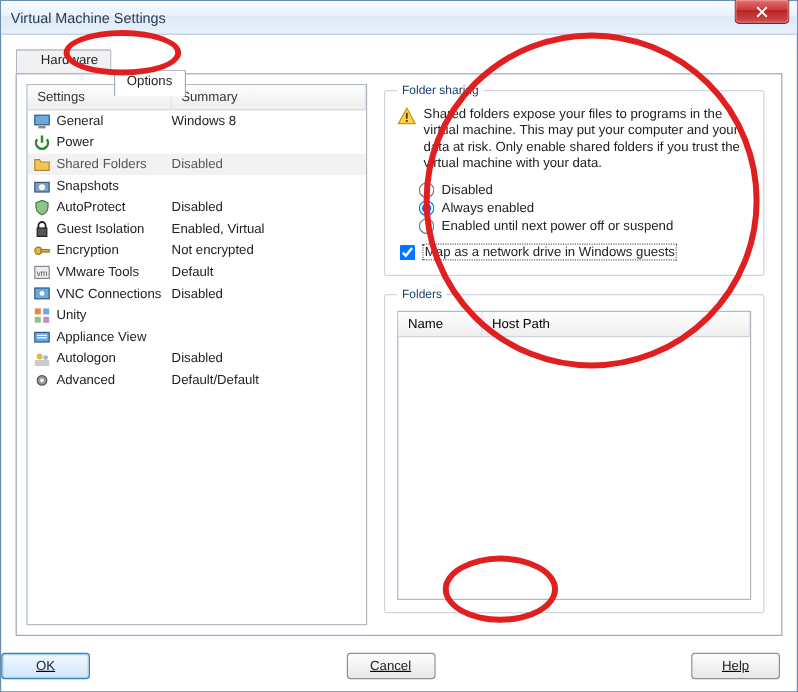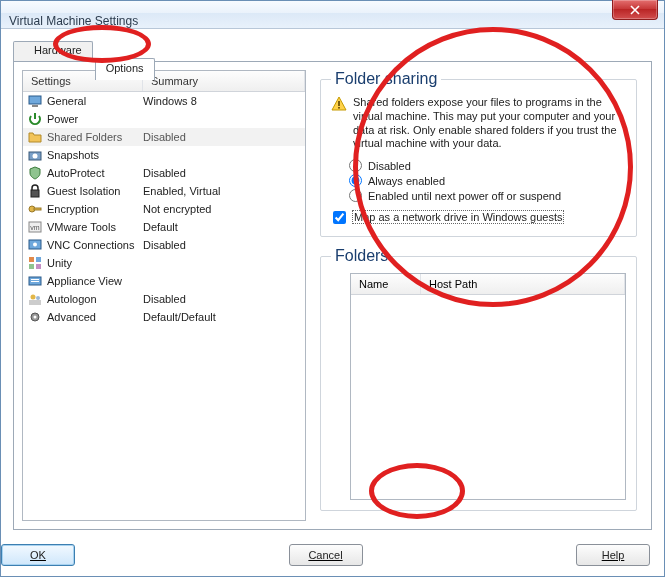--- a/index.html
+++ b/index.html
@@ -20,21 +20,21 @@
     border: 1px solid #6a8fb5;
     display: flex;
     flex-direction: column;
     position: relative;
   }
   .titlebar {
     height: 28px;
     background: linear-gradient(to bottom, #f7fbff 0%, #eaf2fb 45%, #dce9f7 46%, #e8f1fb 100%);
     border-bottom: 1px solid #b8c7d8;
     display: flex;
-    align-items: flex-end;
+    align-items: center;
     padding: 0 2px 0 8px;
     position: relative;
   }
   .titlebar-title { color: #2b3b4d; font-size: 12px; }
   .close-btn {
     position: absolute;
     right: 6px; top: -1px;
     width: 46px; height: 20px;
     background: linear-gradient(to bottom, #e46f6f 0%, #c83a3a 45%, #b82323 46%, #d24e4e 100%);
     border: 1px solid #8f1d1d;
@@ -134,21 +134,21 @@
     flex-direction: column;
     font-size: 11px;
   }
   fieldset {
     border: 1px solid #cfd5dc;
     border-radius: 2px;
     margin: 0 0 10px 0;
     padding: 8px 10px 10px 10px;
   }
   fieldset legend {
-    font-size: 16px;
+    font-size: 10px;
     color: #1a3e6e;
     padding: 0 4px;
   }
   .warn-row { display:flex; gap:6px; margin-bottom:8px; }
   .warn-icon {
     width:16px; height:16px; flex:0 0 16px;
     display:flex; align-items:center; justify-content:center;
   }
   .warn-text { color:#222; line-height:1.25; }
   .radio-row, .check-row {
@@ -161,21 +161,20 @@
   .check-row { margin-top:8px; margin-left:2px; }
   .check-row span { text-decoration: underline dotted rgba(0,0,0,0); border:1px dotted transparent;}
   .check-row.focused span { border:1px dotted #666; padding:0 1px;}
   .folders-field { flex:1; display:flex; flex-direction:column; }
   .folders-list {
     border:1px solid #b0b8c2;
     flex:1;
     background:#fff;
     display:flex; flex-direction:column;
     min-height:180px;
-    margin-left:19px;
   }
   .folders-header {
     display:flex;
     background: linear-gradient(to bottom,#fdfdfd,#efefef);
     border-bottom:1px solid #d0d4da;
   }
   .folders-header .fcol { padding:4px 8px; border-right:1px solid #e0e3e8; font-size:11px;}
   .fcol-name { width:70px; }
   .fcol-host { flex:1; }
   .folder-buttons {

